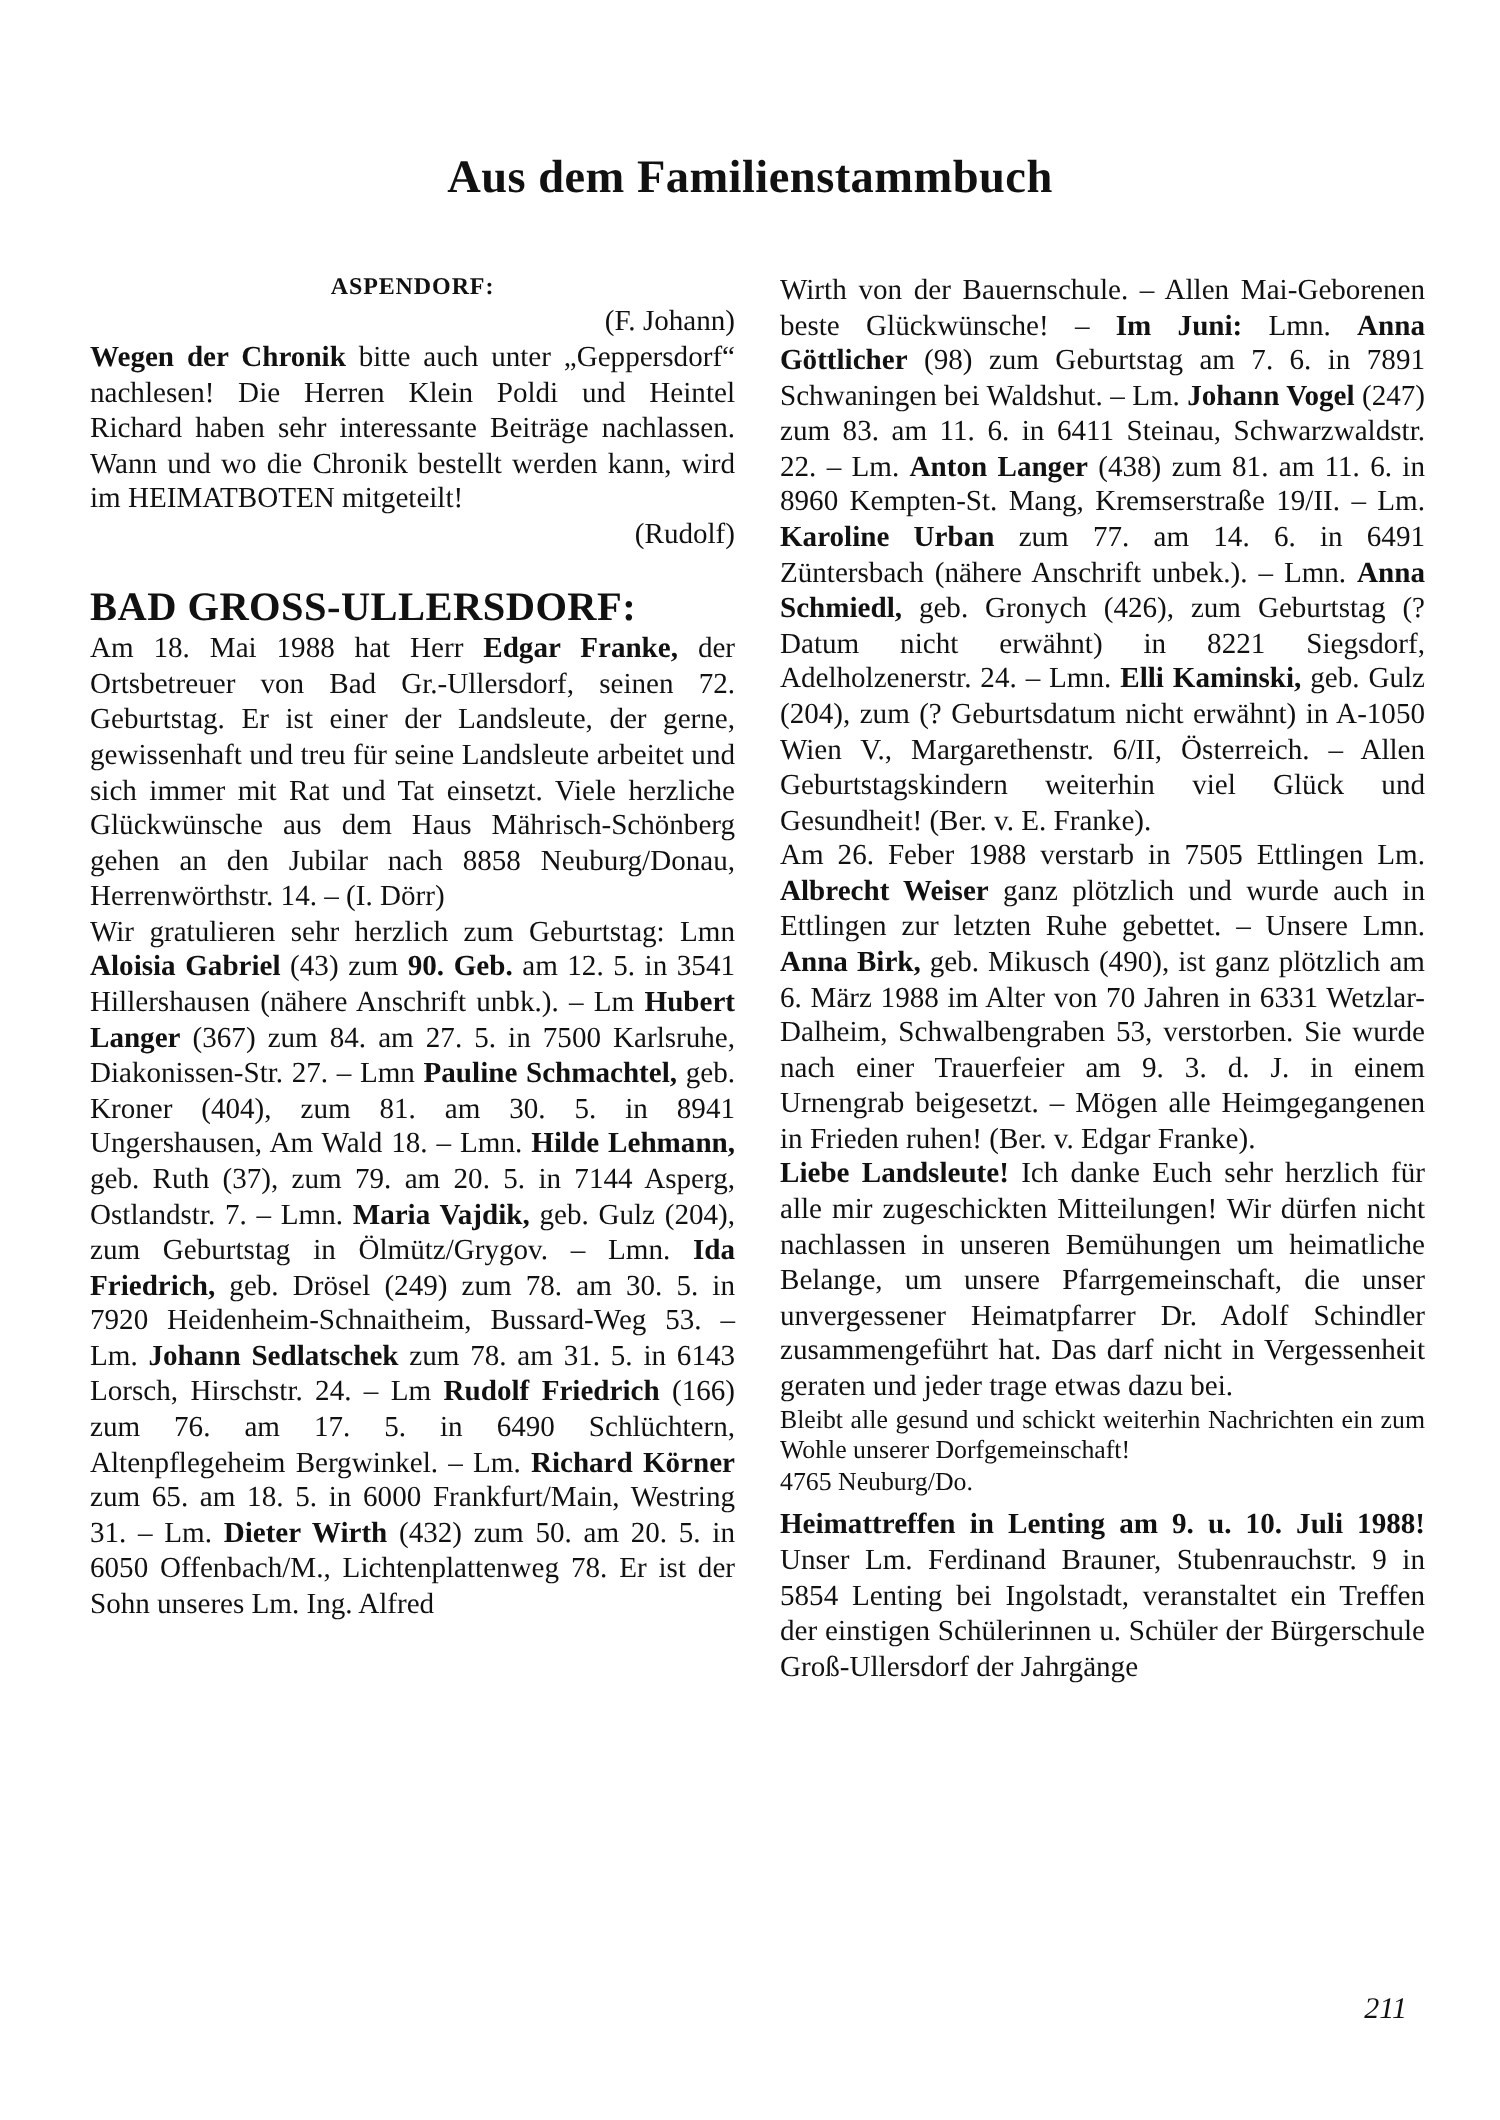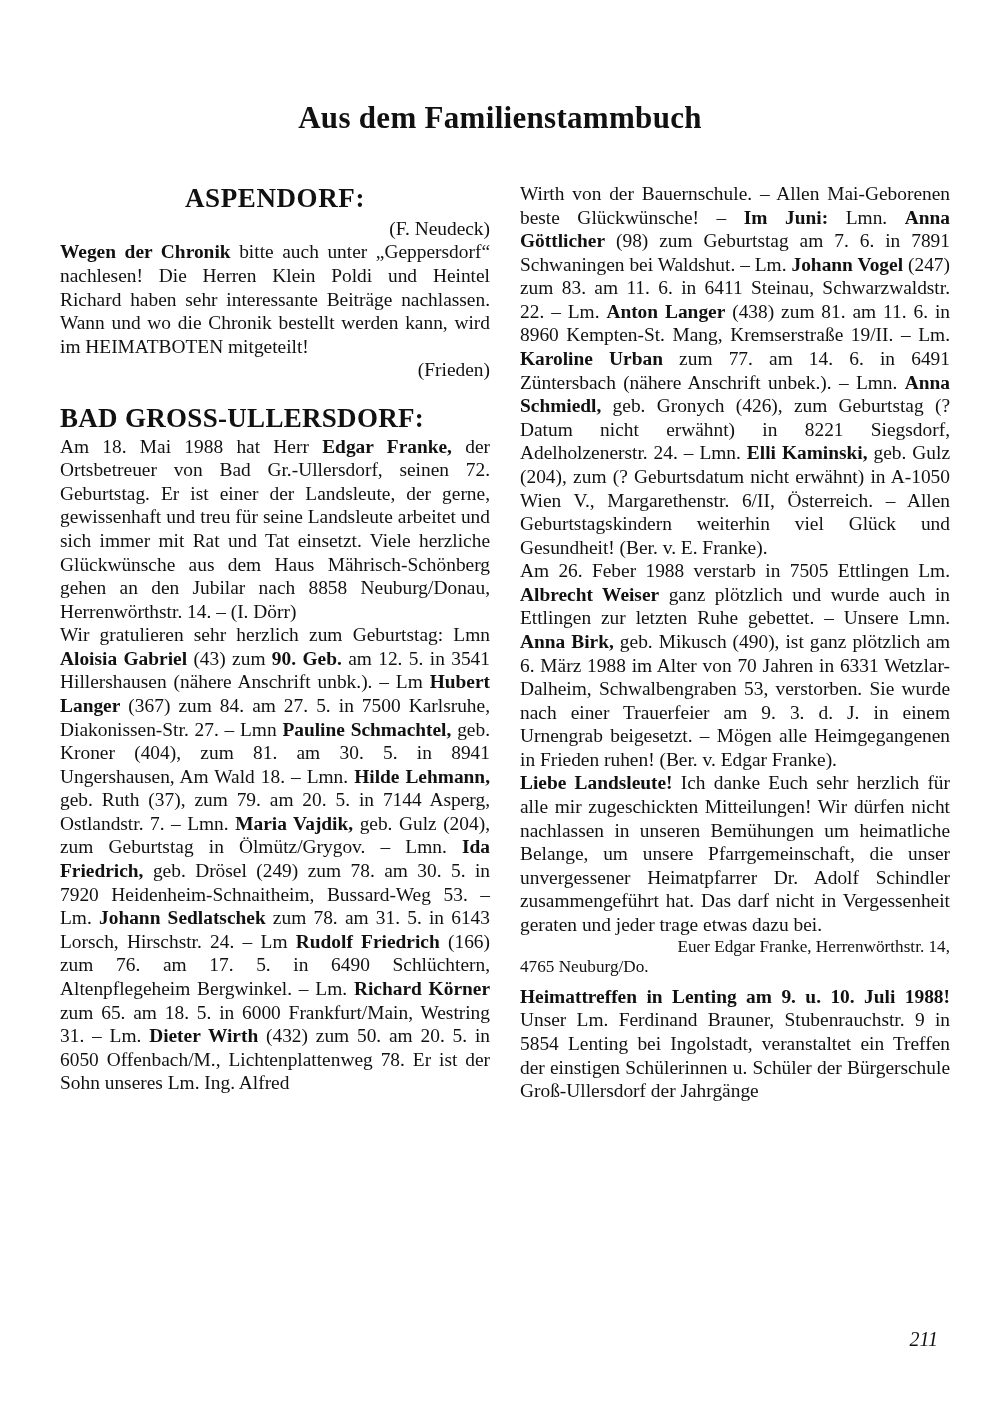--- a/index.html
+++ b/index.html
@@ -46,21 +46,21 @@
     text-align: justify;
     text-justify: inter-word;
     hyphens: manual;
   }
   .col p {
     margin: 0;
   }
   .head-center {
     text-align: center;
     font-weight: bold;
-    font-size: 27px;
+    font-size: 16px;
     letter-spacing: 0.6px;
     margin-bottom: 2px !important;
   }
   .head-left {
     font-weight: bold;
     font-size: 27px;
     letter-spacing: 0.3px;
   }
   .sp-before-lg { margin-top: 20px !important; }
   .right-sig {
@@ -92,44 +92,45 @@
 
   <div class="page-title">Aus dem Familienstammbuch</div>
 
   <div class="columns">
 
     <div class="col">
 
       <p class="head-center">ASPENDORF:</p>
 
 
-      <p class="right-sig">(F. Neudeck)</p>
+      <p class="right-sig">(F. Johann)</p>
 
       <p><b>Wegen der Chronik</b><span> bitte auch unter „Geppersdorf“ nachlesen! Die Herren Klein Poldi und Heintel Richard haben sehr interessante Beiträge nachlassen. Wann und wo die Chronik bestellt werden kann, wird im HEIMATBOTEN mitgeteilt!</span></p>
 
-      <p class="right-sig">(Frieden)</p>
+      <p class="right-sig">(Rudolf)</p>
 
       <p class="head-left sp-before-lg">BAD GROSS-ULLERSDORF:</p>
 
       <p><span>Am 18. Mai 1988 hat Herr </span><b>Edgar Franke,</b><span> der Ortsbetreuer von Bad Gr.-Ullersdorf, seinen 72. Geburtstag. Er ist einer der Landsleute, der gerne, gewissenhaft und treu für seine Landsleute arbeitet und sich immer mit Rat und Tat einsetzt. Viele herzliche Glückwünsche aus dem Haus Mährisch-Schönberg gehen an den Jubilar nach 8858 Neuburg/Donau, Herrenwörthstr. 14. – (I. Dörr)</span></p>
 
       <p><span>Wir gratulieren sehr herzlich zum Geburtstag: Lmn </span><b>Aloisia Gabriel</b><span> (43) zum </span><b>90. Geb.</b><span> am 12. 5. in 3541 Hillershausen (nähere Anschrift unbk.). – Lm </span><b>Hubert Langer</b><span> (367) zum 84. am 27. 5. in 7500 Karlsruhe, Diakonissen-Str. 27. – Lmn </span><b>Pauline Schmachtel,</b><span> geb. Kroner (404), zum 81. am 30. 5. in 8941 Ungershausen, Am Wald 18. – Lmn. </span><b>Hilde Lehmann,</b><span> geb. Ruth (37), zum 79. am 20. 5. in 7144 Asperg, Ostlandstr. 7. – Lmn. </span><b>Maria Vajdik,</b><span> geb. Gulz (204), zum Geburtstag in Ölmütz/Grygov. – Lmn. </span><b>Ida Friedrich,</b><span> geb. Drösel (249) zum 78. am 30. 5. in 7920 Heidenheim-Schnaitheim, Bussard-Weg 53. – Lm. </span><b>Johann Sedlatschek</b><span> zum 78. am 31. 5. in 6143 Lorsch, Hirschstr. 24. – Lm </span><b>Rudolf Friedrich</b><span> (166) zum 76. am 17. 5. in 6490 Schlüchtern, Altenpflegeheim Bergwinkel. – Lm. </span><b>Richard Körner</b><span> zum 65. am 18. 5. in 6000 Frankfurt/Main, Westring 31. – Lm. </span><b>Dieter Wirth</b><span> (432) zum 50. am 20. 5. in 6050 Offenbach/M., Lichtenplattenweg 78. Er ist der Sohn unseres Lm. Ing. Alfred</span></p>
 
     </div>
 
     <div class="col">
 
       <p><span>Wirth von der Bauernschule. – Allen Mai-Geborenen beste Glückwünsche! – </span><b>Im Juni:</b><span> Lmn. </span><b>Anna Göttlicher</b><span> (98) zum Geburtstag am 7. 6. in 7891 Schwaningen bei Waldshut. – Lm. </span><b>Johann Vogel</b><span> (247) zum 83. am 11. 6. in 6411 Steinau, Schwarzwaldstr. 22. – Lm. </span><b>Anton Langer</b><span> (438) zum 81. am 11. 6. in 8960 Kempten-St. Mang, Kremserstraße 19/II. – Lm. </span><b>Karoline Urban</b><span> zum 77. am 14. 6. in 6491 Züntersbach (nähere Anschrift unbek.). – Lmn. </span><b>Anna Schmiedl,</b><span> geb. Gronych (426), zum Geburtstag (? Datum nicht erwähnt) in 8221 Siegsdorf, Adelholzenerstr. 24. – Lmn. </span><b>Elli Kaminski,</b><span> geb. Gulz (204), zum (? Geburtsdatum nicht erwähnt) in A-1050 Wien V., Margarethenstr. 6/II, Österreich. – Allen Geburtstagskindern weiterhin viel Glück und Gesundheit! (Ber. v. E. Franke).</span></p>
 
       <p><span>Am 26. Feber 1988 verstarb in 7505 Ettlingen Lm. </span><b>Albrecht Weiser</b><span> ganz plötzlich und wurde auch in Ettlingen zur letzten Ruhe gebettet. – Unsere Lmn. </span><b>Anna Birk,</b><span> geb. Mikusch (490), ist ganz plötzlich am 6. März 1988 im Alter von 70 Jahren in 6331 Wetzlar-Dalheim, Schwalbengraben 53, verstorben. Sie wurde nach einer Trauerfeier am 9. 3. d. J. in einem Urnengrab beigesetzt. – Mögen alle Heimgegangenen in Frieden ruhen! (Ber. v. Edgar Franke).</span></p>
 
       <p><b>Liebe Landsleute!</b><span> Ich danke Euch sehr herzlich für alle mir zugeschickten Mitteilungen! Wir dürfen nicht nachlassen in unseren Bemühungen um heimatliche Belange, um unsere Pfarrgemeinschaft, die unser unvergessener Heimatpfarrer Dr. Adolf Schindler zusammengeführt hat. Das darf nicht in Vergessenheit geraten und jeder trage etwas dazu bei.</span></p>
 
+      <p class="small">Bleibt alle gesund und schickt weiterhin Nachrichten ein zum Wohle unserer Dorfgemeinschaft!</p>
 
-      <p class="sig-small"><span class="r">Euer Edgar Franke, Herrenwörthstr. 14,</span><span>4765 Neuburg/Do.</span></p>
+      <p class="sig-small"><span>4765 Neuburg/Do.</span></p>
 
       <div class="spacer-sm"></div>
 
       <p><b>Heimattreffen in Lenting am 9. u. 10. Juli 1988!</b><span> Unser Lm. Ferdinand Brauner, Stubenrauchstr. 9 in 5854 Lenting bei Ingolstadt, veranstaltet ein Treffen der einstigen Schülerinnen u. Schüler der Bürgerschule Groß-Ullersdorf der Jahrgänge</span></p>
 
     </div>
 
   </div>
 
   <div class="page-number">211</div>

